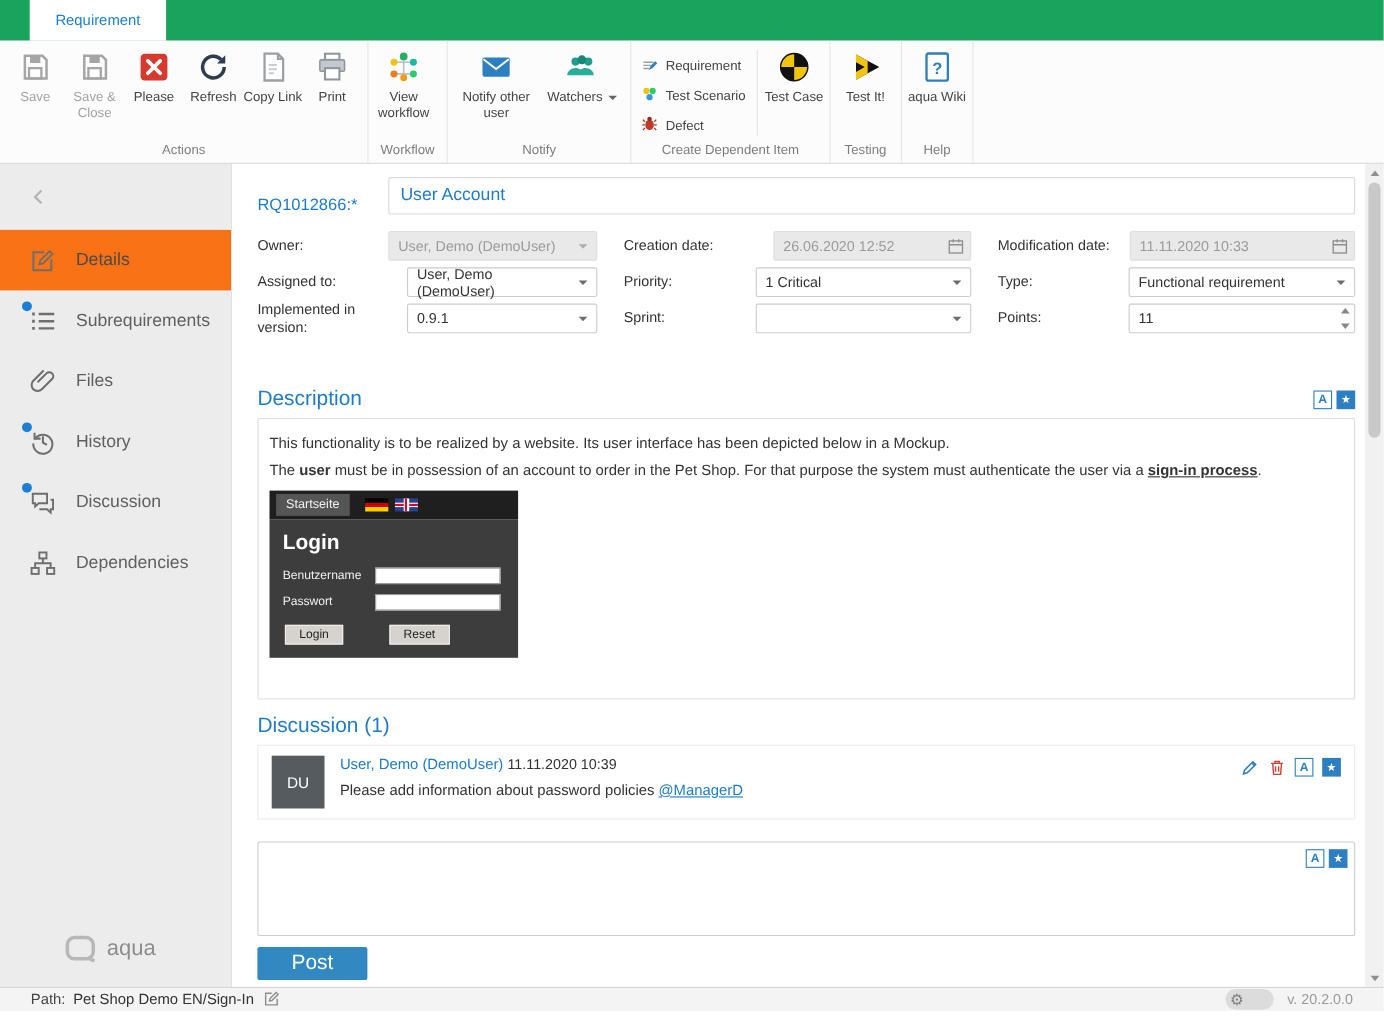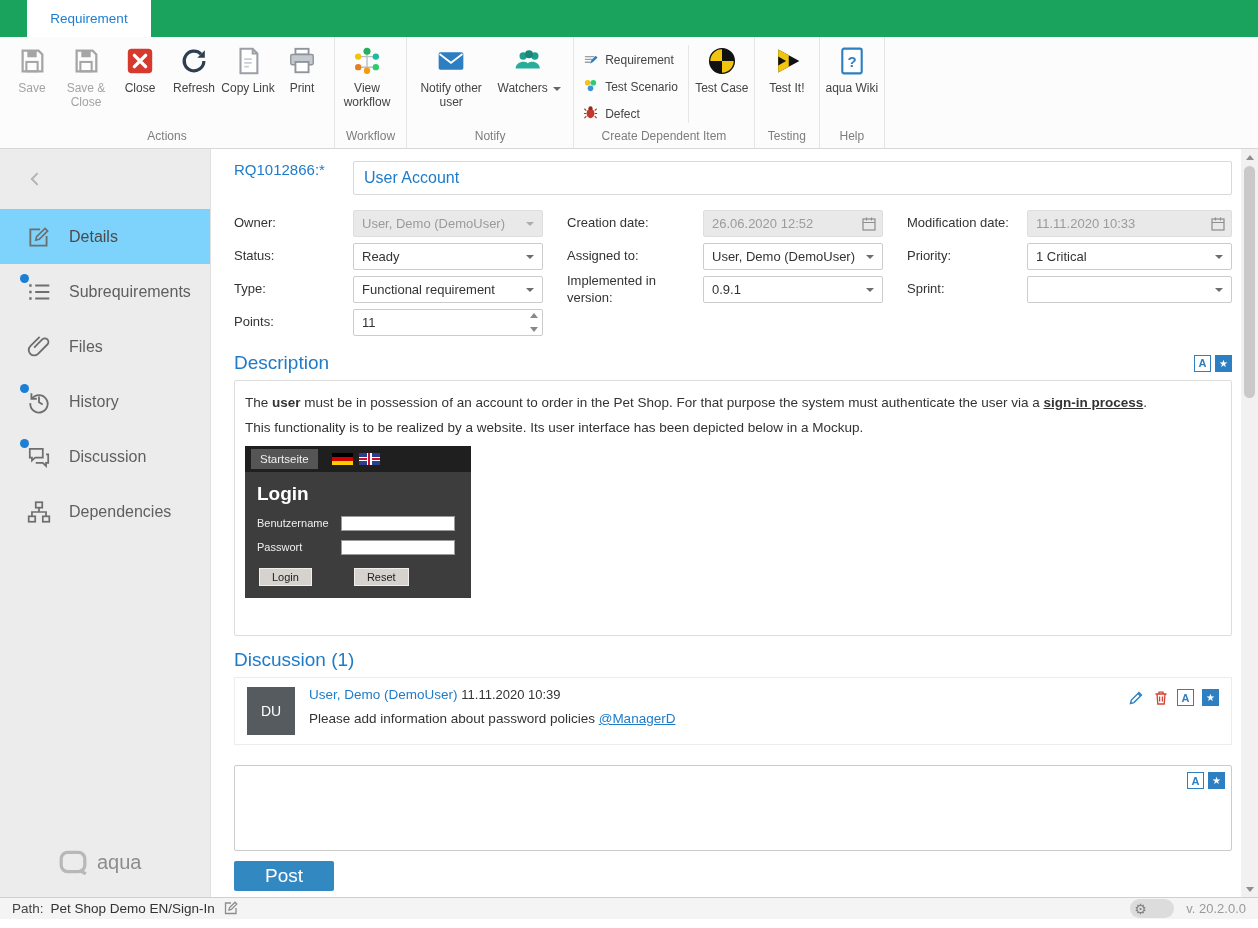--- a/index.html
+++ b/index.html
@@ -31,32 +31,32 @@
     border-right:4px solid transparent; border-top:4px solid #666; margin-left:5px; vertical-align:middle; }
 
   
   .main { display:flex; height:748px; }
 
   .sidebar { width:211px; background:#ececec; border-right:1px solid #e0e0e0; display:flex; flex-direction:column; }
   .collapse-row { height:60px; display:flex; align-items:center; padding-left:26px; cursor:pointer; }
   .collapse-row svg { width:20px; height:20px; }
   .nav-item { height:55px; display:flex; align-items:center; gap:17px; padding-left:26px;
     color:#5f5f5f; font-size:16px; cursor:pointer; }
-  .nav-item.selected { background:#7dd3fc; color:#4a4a4a; }
+  .nav-item.selected { background:#f97316; color:#4a4a4a; }
   .nav-ic { position:relative; width:26px; height:26px; flex:0 0 auto; }
   .nav-ic svg { width:26px; height:26px; }
   .badge-dot { position:absolute; top:-5px; left:-6px; width:9px; height:9px; border-radius:50%; background:#1d7fd4; }
   .sidebar-logo { margin-top:auto; padding:0 0 22px 58px; display:flex; align-items:center; gap:9px;
     color:#8d8d8d; font-size:20px; }
   .sidebar-logo svg { width:30px; height:26px; }
 
   .content { flex:1; background:#fff; padding:12px 9px 0 23px; overflow:hidden; }
 
   
-  .title-row { display:flex; align-items:flex-start; margin-bottom:12px; }
+  .title-row { display:flex; align-items:flex-end; margin-bottom:12px; }
   .req-id { width:119px; color:#1e7bc8; font-size:15px; flex:0 0 auto; }
   .title-input { flex:1; height:34px; border:1px solid #d9d9d9; border-radius:2px; color:#1e7bc8;
     font-size:16px; padding:0 10px; background:#fff; outline:none; font-family:"Liberation Sans",sans-serif; }
 
   .form { display:grid; grid-template-columns:309px 316px 1fr; column-gap:24px; }
   .fcell { display:flex; align-items:center; height:33px; }
   .flabel { font-size:13px; color:#333; line-height:1.25; }
   .c1 .flabel { width:119px; flex:0 0 auto; }
   .c2 .flabel { width:136px; flex:0 0 auto; }
   .c3 .flabel { width:120px; flex:0 0 auto; }
@@ -130,21 +130,21 @@
   
   .vscroll { width:17px; background:#f1f1f1; display:flex; flex-direction:column; align-items:center; }
   .vs-arrow { height:16px; display:flex; align-items:center; justify-content:center; cursor:pointer; width:100%; }
   .tri-up { width:0; height:0; border-left:4px solid transparent; border-right:4px solid transparent; border-bottom:5px solid #8f8f8f; }
   .tri-dn { width:0; height:0; border-left:4px solid transparent; border-right:4px solid transparent; border-top:5px solid #8f8f8f; }
   .vs-track { flex:1; width:100%; display:flex; flex-direction:column; align-items:center; }
   .vs-thumb { width:11px; height:232px; background:#c9c9c9; border-radius:6px; margin-top:1px; cursor:pointer; }
 
   
   .statusbar { height:22px; border-top:1px solid #cfcfcf; background:#f4f4f4; display:flex; align-items:center;
-    padding:0 12px; font-size:13.5px; color:#444; }
+    padding:0 28px; font-size:13.5px; color:#444; }
   .sb-path-label { color:#444; margin-right:7px; }
   .sb-path-value { color:#333; }
   .sb-edit { margin-left:8px; width:17px; height:17px; cursor:pointer; }
   .sb-edit svg { width:16px; height:16px; }
   .sb-right { margin-left:auto; display:flex; align-items:center; gap:12px; color:#9a9a9a; font-size:13px; }
   .gear-pill { width:44px; height:19px; background:#dcdcdc; border-radius:10px; display:flex; align-items:center;
     padding-left:4px; cursor:pointer; color:#7f7f7f; font-size:14px; line-height:1; }
 </style>
 </head>
 <body>
@@ -179,21 +179,21 @@
         </span>
         <span class="lbl">Save &amp; Close</span>
       </div>
       <div class="rbtn">
         <span class="ric">
           <svg viewBox="0 0 32 32">
               <rect x="3" y="3" width="26" height="26" rx="4" fill="#d6392e"></rect>
               <path d="M10 10l12 12M22 10L10 22" stroke="#fff" stroke-width="3.6" stroke-linecap="round"></path>
             </svg>
         </span>
-        <span class="lbl">Close</span>
+        <span class="lbl">Please</span>
       </div>
       <div class="rbtn">
         <span class="ric">
           <svg viewBox="0 0 32 32">
               <path d="M26.5 16a10.5 10.5 0 1 1-3-7.4" fill="none" stroke="#2d3e50" stroke-width="3.4"></path>
               <path d="M27.5 4.5v8h-8z" fill="#2d3e50"></path>
             </svg>
         </span>
         <span class="lbl">Refresh</span>
       </div>
@@ -454,27 +454,20 @@
           <span class="flabel">Modification date:</span>
         <div class="ffield disabled">
             <span>11.11.2020 10:33</span>
           <span class="fcal"><svg viewBox="0 0 16 16" fill="none" stroke="#8d8d8d" stroke-width="1.2">
                 <rect x="2" y="3" width="12" height="11"></rect>
                 <path d="M2 6.5h12M5.5 1.5v3M10.5 1.5v3"></path>
               </svg></span>
           </div>
         </div>
 
-      <div class="fcell c1">
-          <span class="flabel">Status:</span>
-        <div class="ffield">
-            <span>Ready</span>
-            <span class="fcaret"></span>
-          </div>
-        </div>
       <div class="fcell c2">
           <span class="flabel">Assigned to:</span>
         <div class="ffield">
             <span>User, Demo (DemoUser)</span>
             <span class="fcaret"></span>
           </div>
         </div>
       <div class="fcell c3">
           <span class="flabel">Priority:</span>
         <div class="ffield">
@@ -522,24 +515,24 @@
     
     <div class="sec-head">
       <span class="sec-title">Description</span>
       <span class="sec-actions">
         <span class="tool-a">A</span>
         <span class="tool-star">★</span>
       </span>
     </div>
 
     <div class="desc-panel">
+      <div>This functionality is to be realized by a website. Its user interface has been depicted below in a Mockup.</div>
       <div>
         <span>The </span><b>user</b><span> must be in possession of an account to order in the Pet Shop. For that purpose the system must authenticate the user via a </span><span class="desc-link">sign-in process</span><span>.</span>
       </div>
-      <div>This functionality is to be realized by a website. Its user interface has been depicted below in a Mockup.</div>
 
       <div class="mockup">
         <div class="mock-top">
           <span class="mock-tab">Startseite</span>
           <span class="mock-flags">
             <span class="flag-de"></span>
             <span class="flag-uk">
                 <span class="uk-h"></span>
                 <span class="uk-hr"></span>
                 <span class="uk-v"></span>

